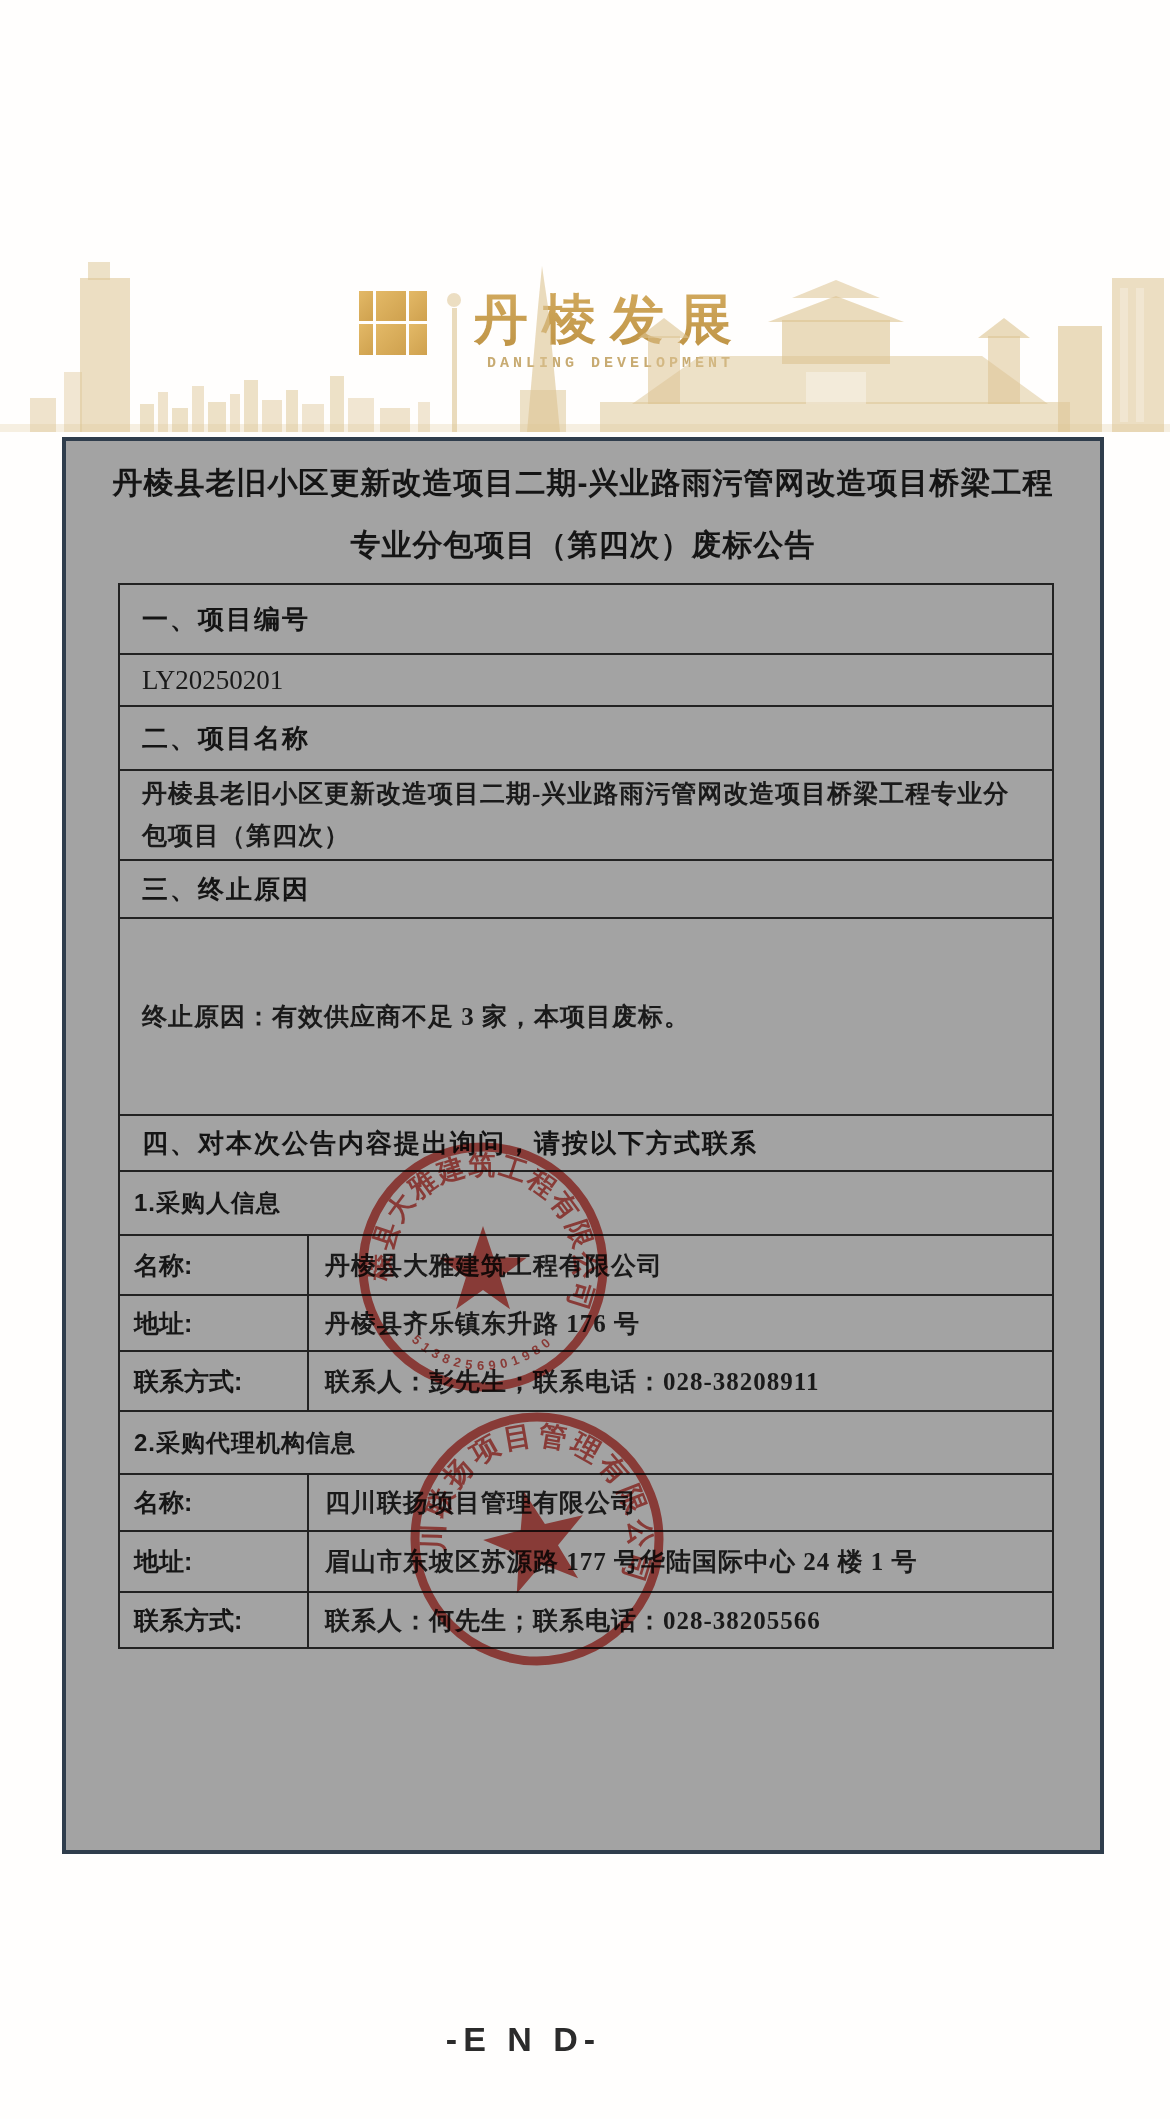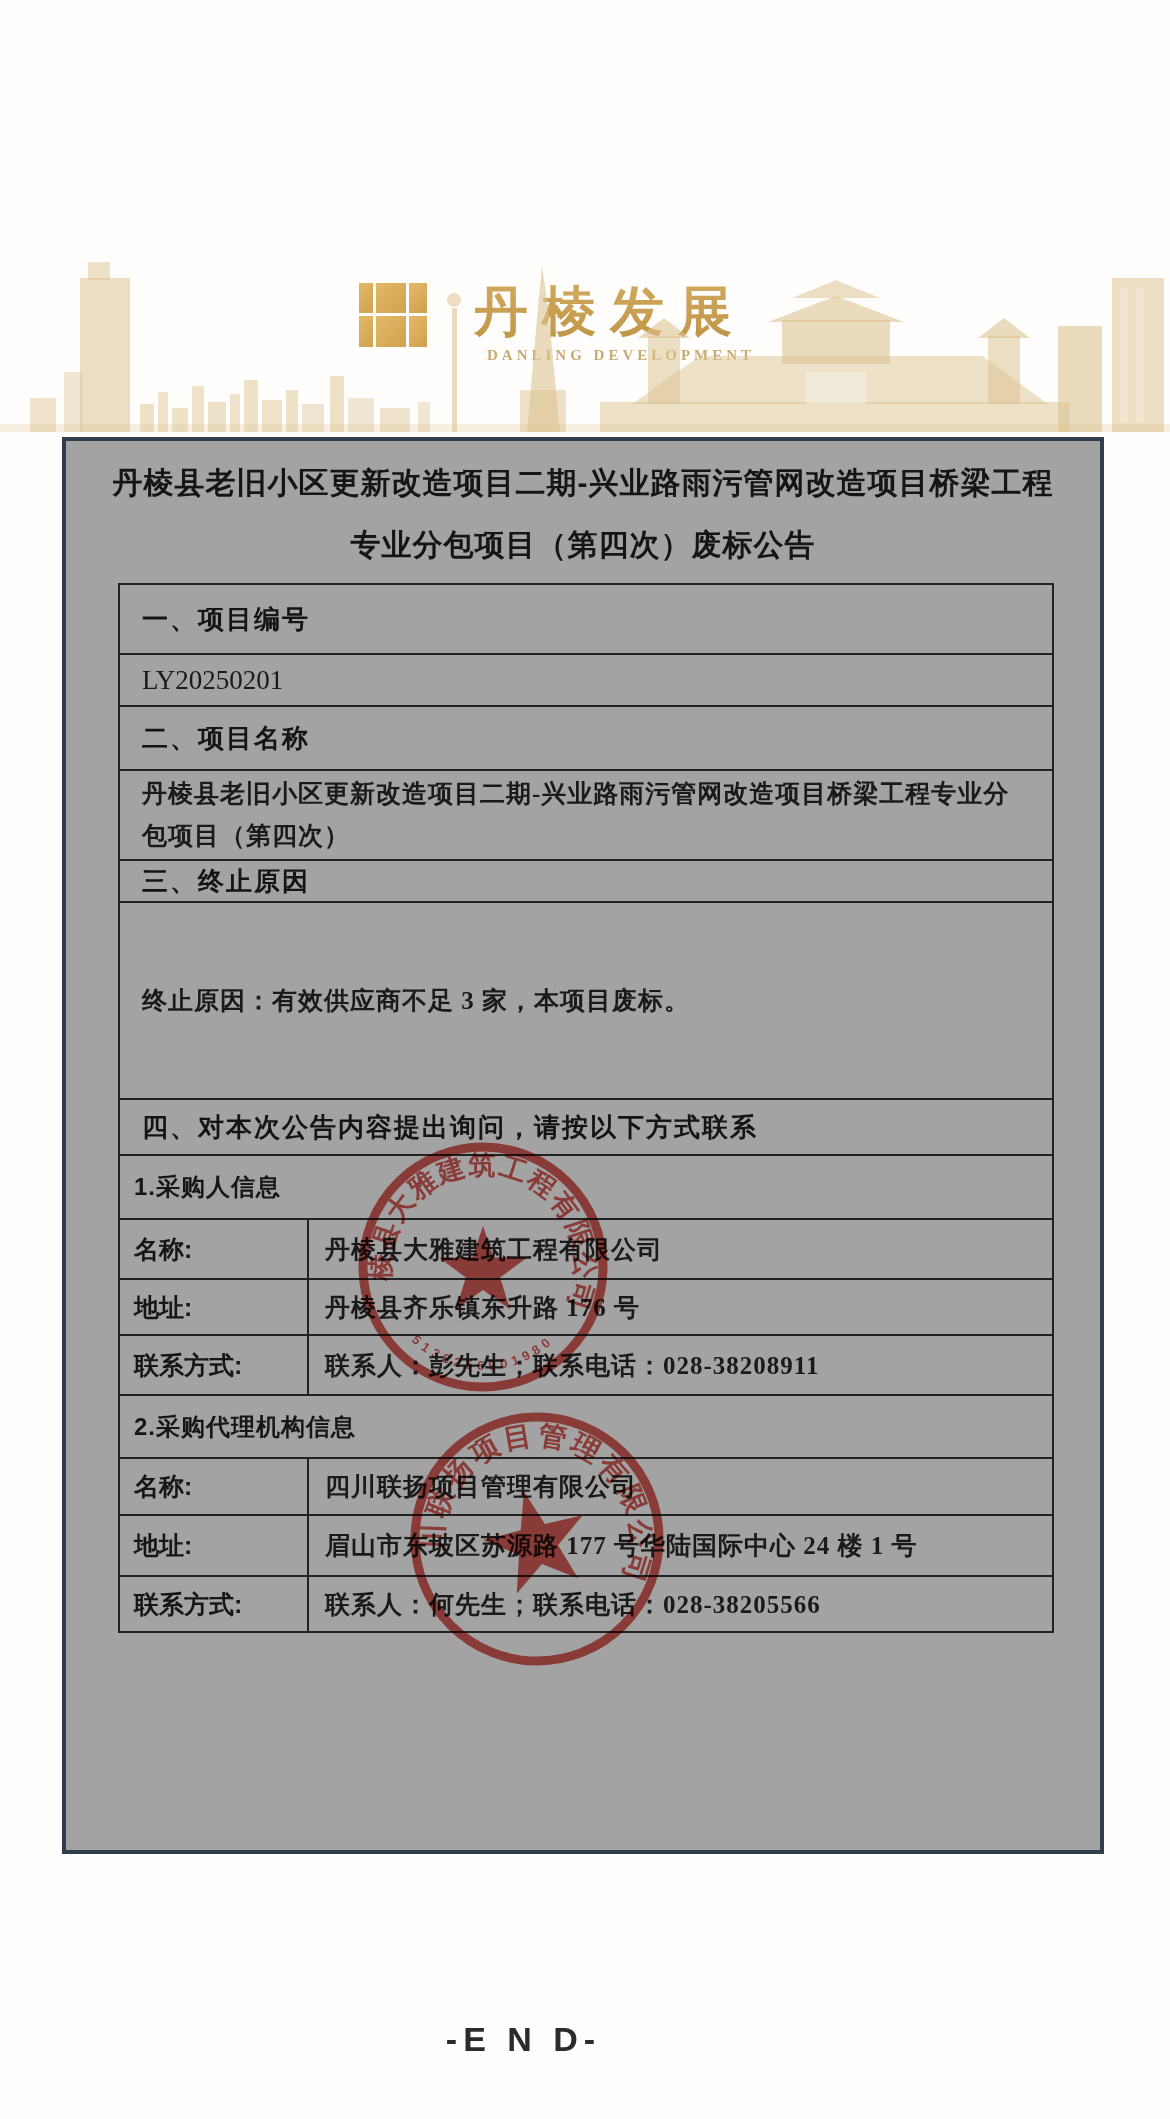--- a/index.html
+++ b/index.html
@@ -5,39 +5,39 @@
   html,body{margin:0;padding:0;}
   body{
     width:1170px;height:2119px;position:relative;overflow:hidden;
     background:#fffefd;
     font-family:"Liberation Serif","DejaVu Serif",serif;
     color:#1d1d1d;
   }
   .abs{position:absolute;}
 
   
-  .logo-wrap{left:0;top:128px;width:1170px;height:110px;}
+  .logo-wrap{left:0;top:136px;width:1170px;height:110px;}
   .logo-icon{
     position:absolute;left:359px;top:155px;width:68px;height:64px;
     display:grid;grid-template-columns:14px 30px 18px;grid-template-rows:30px 31px;
     gap:3px;
   }
   .logo-icon span{background:linear-gradient(135deg,#e3b967,#cfa14e);}
   .logo-cn{
     position:absolute;left:474px;top:148px;
     font-family:"Liberation Serif","DejaVu Serif",serif;
     font-size:54px;font-weight:bold;letter-spacing:14px;
     color:#c59e50;
     background:linear-gradient(180deg,#d3ab5f,#bd9244);
     -webkit-background-clip:text;background-clip:text;-webkit-text-fill-color:transparent;
     white-space:nowrap;
   }
   .logo-en{
     position:absolute;left:487px;top:219px;
-    font-family:Liberation Serif, serif;
+    font-family:Liberation Mono, monospace;
     font-size:15px;font-weight:bold;letter-spacing:4px;color:#c8ab72;white-space:nowrap;
   }
 
   
   .skyline{left:0;top:252px;width:1170px;height:180px;}
 
   
   .card{
     left:62px;top:437px;width:1034px;height:1409px;
     border:4px solid #2f3d4c;background:#a3a3a3;
@@ -163,21 +163,21 @@
     </div>
     <div class="row" style="height:52px">
       <div class="val mono-num">LY20250201</div>
     </div>
     <div class="row" style="height:64px">
       <div class="sec-h">二、项目名称</div>
     </div>
     <div class="row" style="height:90px">
       <div class="val wrap2">丹棱县老旧小区更新改造项目二期-兴业路雨污管网改造项目桥梁工程专业分包项目（第四次）</div>
     </div>
-    <div class="row" style="height:42px">
+    <div class="row" style="height:58px">
       <div class="sec-h">三、终止原因</div>
     </div>
     <div class="row" style="height:197px">
       <div class="val">终止原因：有效供应商不足 3 家，本项目废标。</div>
     </div>
     <div class="row" style="height:56px">
       <div class="sec-h">四、对本次公告内容提出询问，请按以下方式联系</div>
     </div>
 
     <div class="row" style="height:64px">

